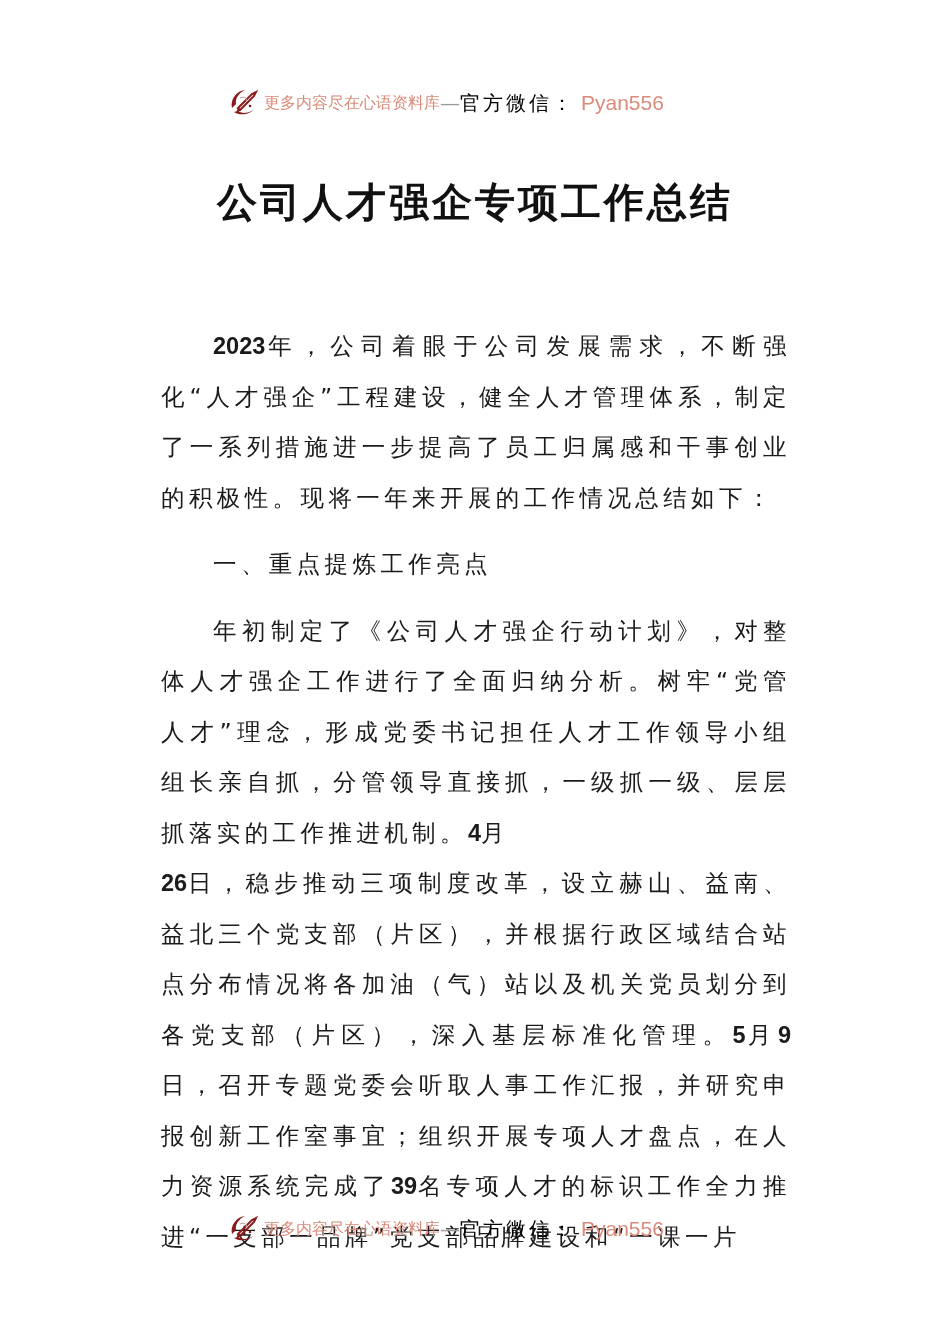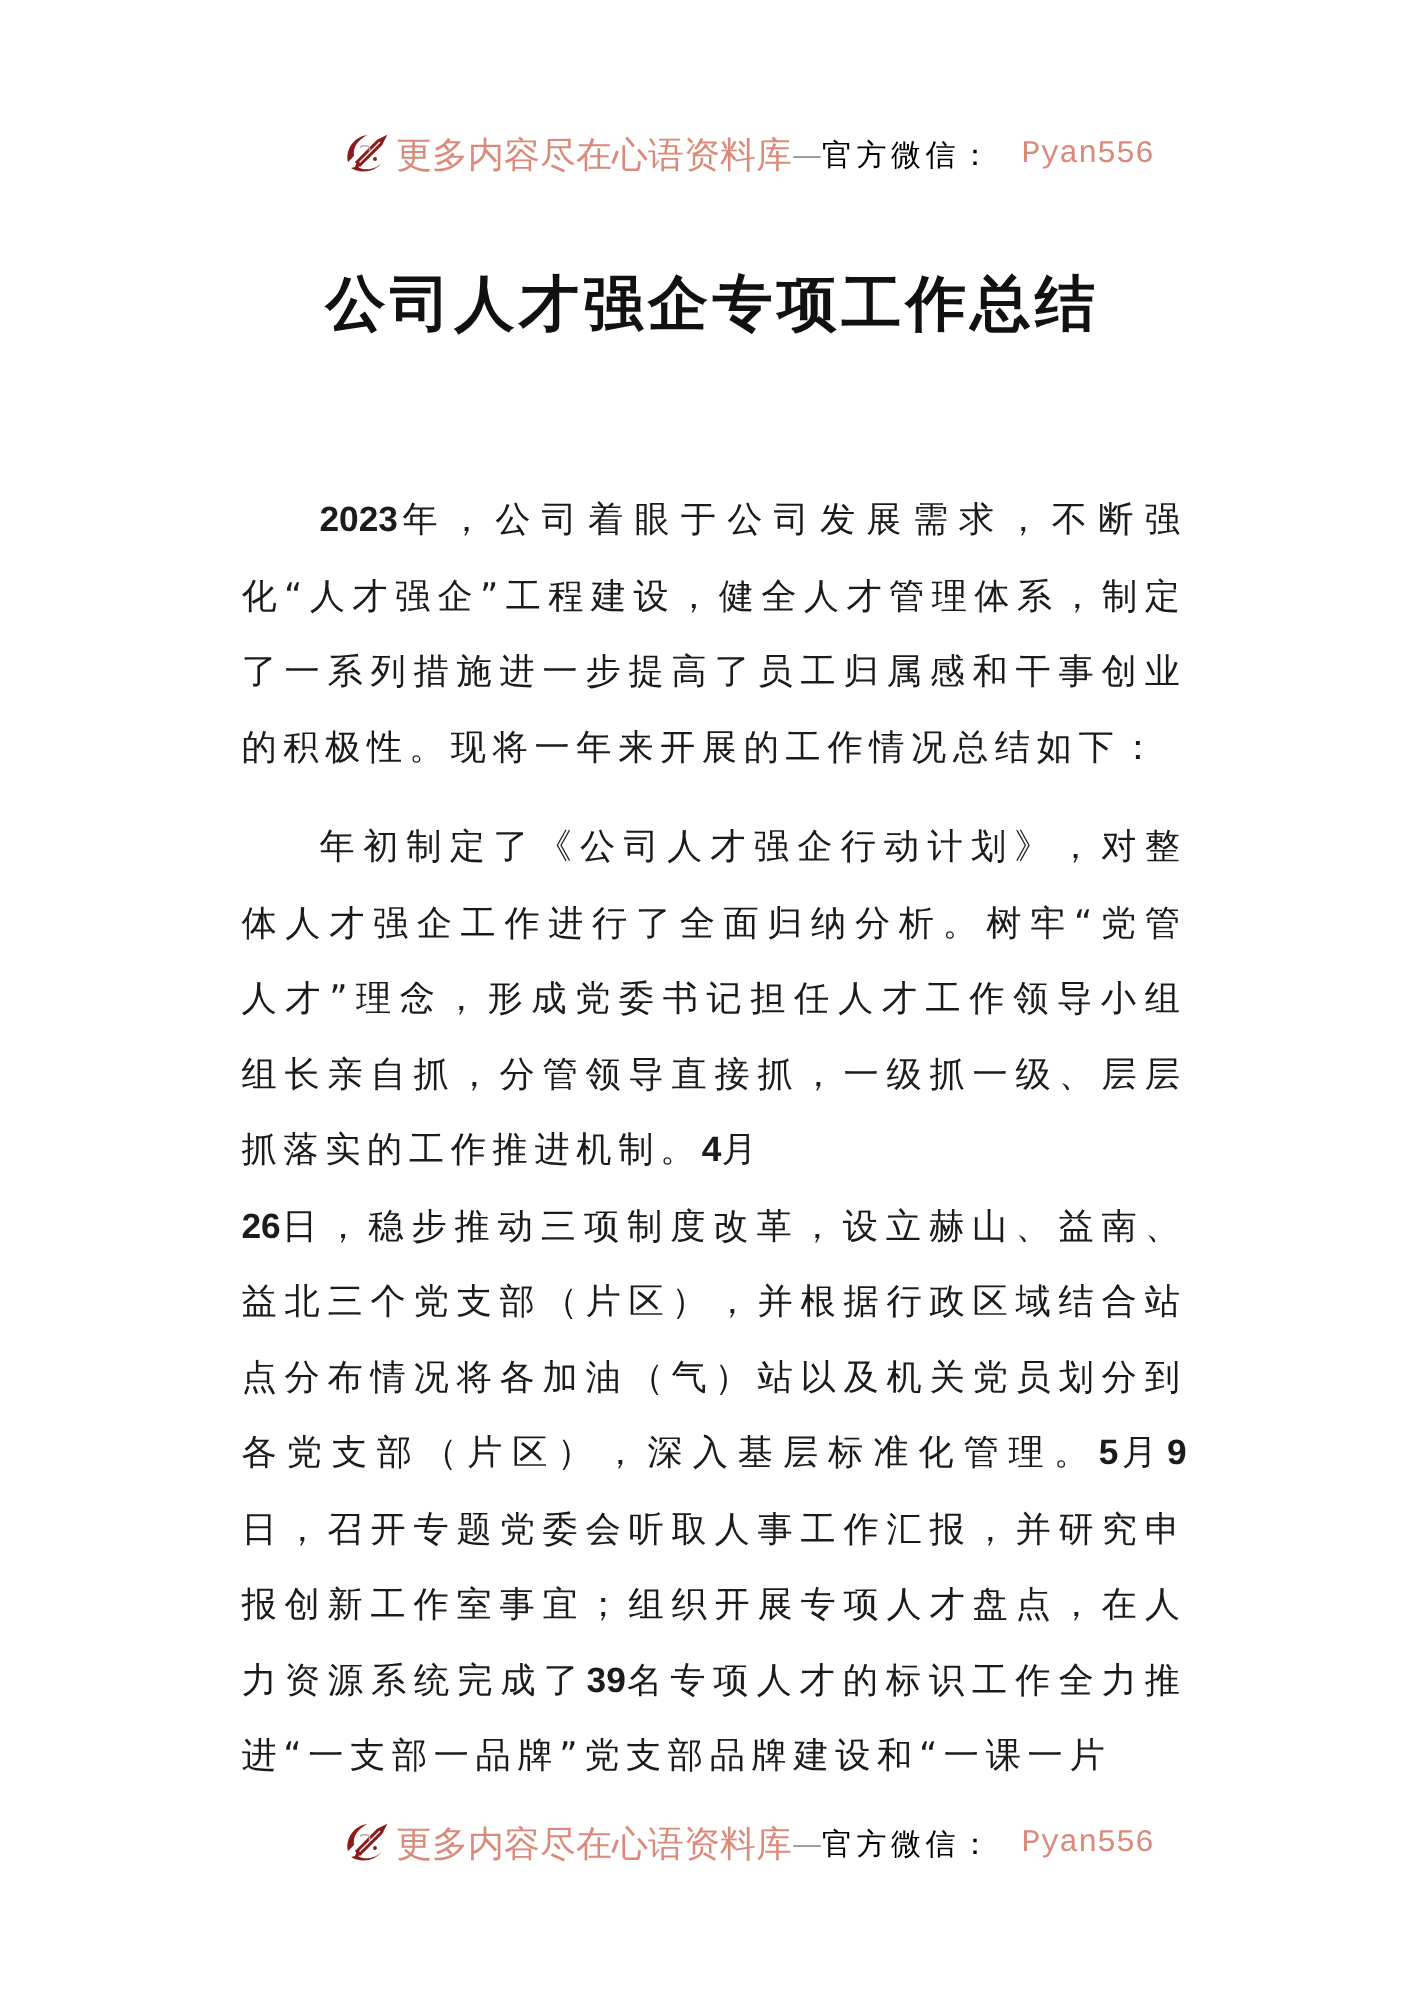--- a/index.html
+++ b/index.html
@@ -26,40 +26,40 @@
     .watermark.top { top: 83px; }
     .watermark.bottom { top: 1209px; }
     .wm-logo {
       width: 34px;
       height: 34px;
       margin-right: 4px;
       flex: 0 0 auto;
     }
     .wm-main {
       font-family: "DejaVu Serif", "Liberation Serif", serif;
-      font-size: 24px;
+      font-size: 16px;
       color: #d98a7a;
       letter-spacing: 0px;
     }
     .wm-dash {
       font-size: 20px;
       color: #9a9a9a;
       font-family: "DejaVu Serif", serif;
     }
     .wm-wechat {
       font-family: "DejaVu Serif", "Liberation Serif", serif;
       font-size: 20px;
       color: #000000;
       letter-spacing: 3px;
     }
     .wm-id {
-      font-family: Liberation Mono, monospace;
+      font-family: Liberation Sans, sans-serif;
       font-size: 21px;
       color: #d98a7a;
-      margin-left: 18px;
+      margin-left: 6px;
     }
     .title {
       position: absolute;
       top: 175px;
       left: 0;
       width: 950px;
       text-align: center;
       font-size: 40px;
       font-weight: bold;
       letter-spacing: 3px;
@@ -103,20 +103,21 @@
   <span class="wm-main">更多内容尽在心语资料库</span>
   <span class="wm-dash">—</span>
   <span class="wm-wechat">官方微信：</span>
   <span class="wm-id">Pyan556</span>
 </div>
 
 <div class="title">公司人才强企专项工作总结</div>
 
 <div class="body-text">
   <p class="indent"><span class="num">2023</span><span>年，公司着眼于公司发展需求，不断强化“人才强企”工程建设，健全人才管理体系，制定了一系列措施进一步提高了员工归属感和干事创业的积极性。现将一年来开展的工作情况总结如下：</span></p>
+  <p class="indent">一、重点提炼工作亮点</p>
   <p class="indent"><span>年初制定了《公司人才强企行动计划》，对整体人才强企工作进行了全面归纳分析。树牢“党管人才”理念，形成党委书记担任人才工作领导小组组长亲自抓，分管领导直接抓，一级抓一级、层层抓落实的工作推进机制。</span><span class="num">4</span><span>月</span><br><span class="num">26</span><span>日，稳步推动三项制度改革，设立赫山、益南、益北三个党支部（片区），并根据行政区域结合站点分布情况将各加油（气）站以及机关党员划分到各党支部（片区），深入基层标准化管理。</span><span class="num">5</span><span>月</span><span class="num">9</span><span>日，召开专题党委会听取人事工作汇报，并研究申报创新工作室事宜；组织开展专项人才盘点，在人力资源系统完成了</span><span class="num">39</span><span>名专项人才的标识工作全力推进“一支部一品牌”党支部品牌建设和“一课一片</span></p>
 </div>
 
 <div class="watermark bottom">
   <svg class="wm-logo" viewBox="0 0 34 34">
     <path d="M6 22 C4 14, 10 5, 19 4 C13 7, 9 12, 10 18" fill="#8b1a1a"></path>
     <path d="M8 26 C14 30, 24 29, 29 22 C26 26, 18 29, 12 25" fill="#8b1a1a"></path>
     <path d="M12 22 L26 8 L30 6 L28 10 L14 24 Z" fill="none" stroke="#8b1a1a" stroke-width="2"></path>
     <path d="M12 22 L10 27 L15 24 Z" fill="#8b1a1a"></path>
     <path d="M14 12 C18 10, 22 12, 20 15" fill="none" stroke="#c9a0a0" stroke-width="1"></path>

